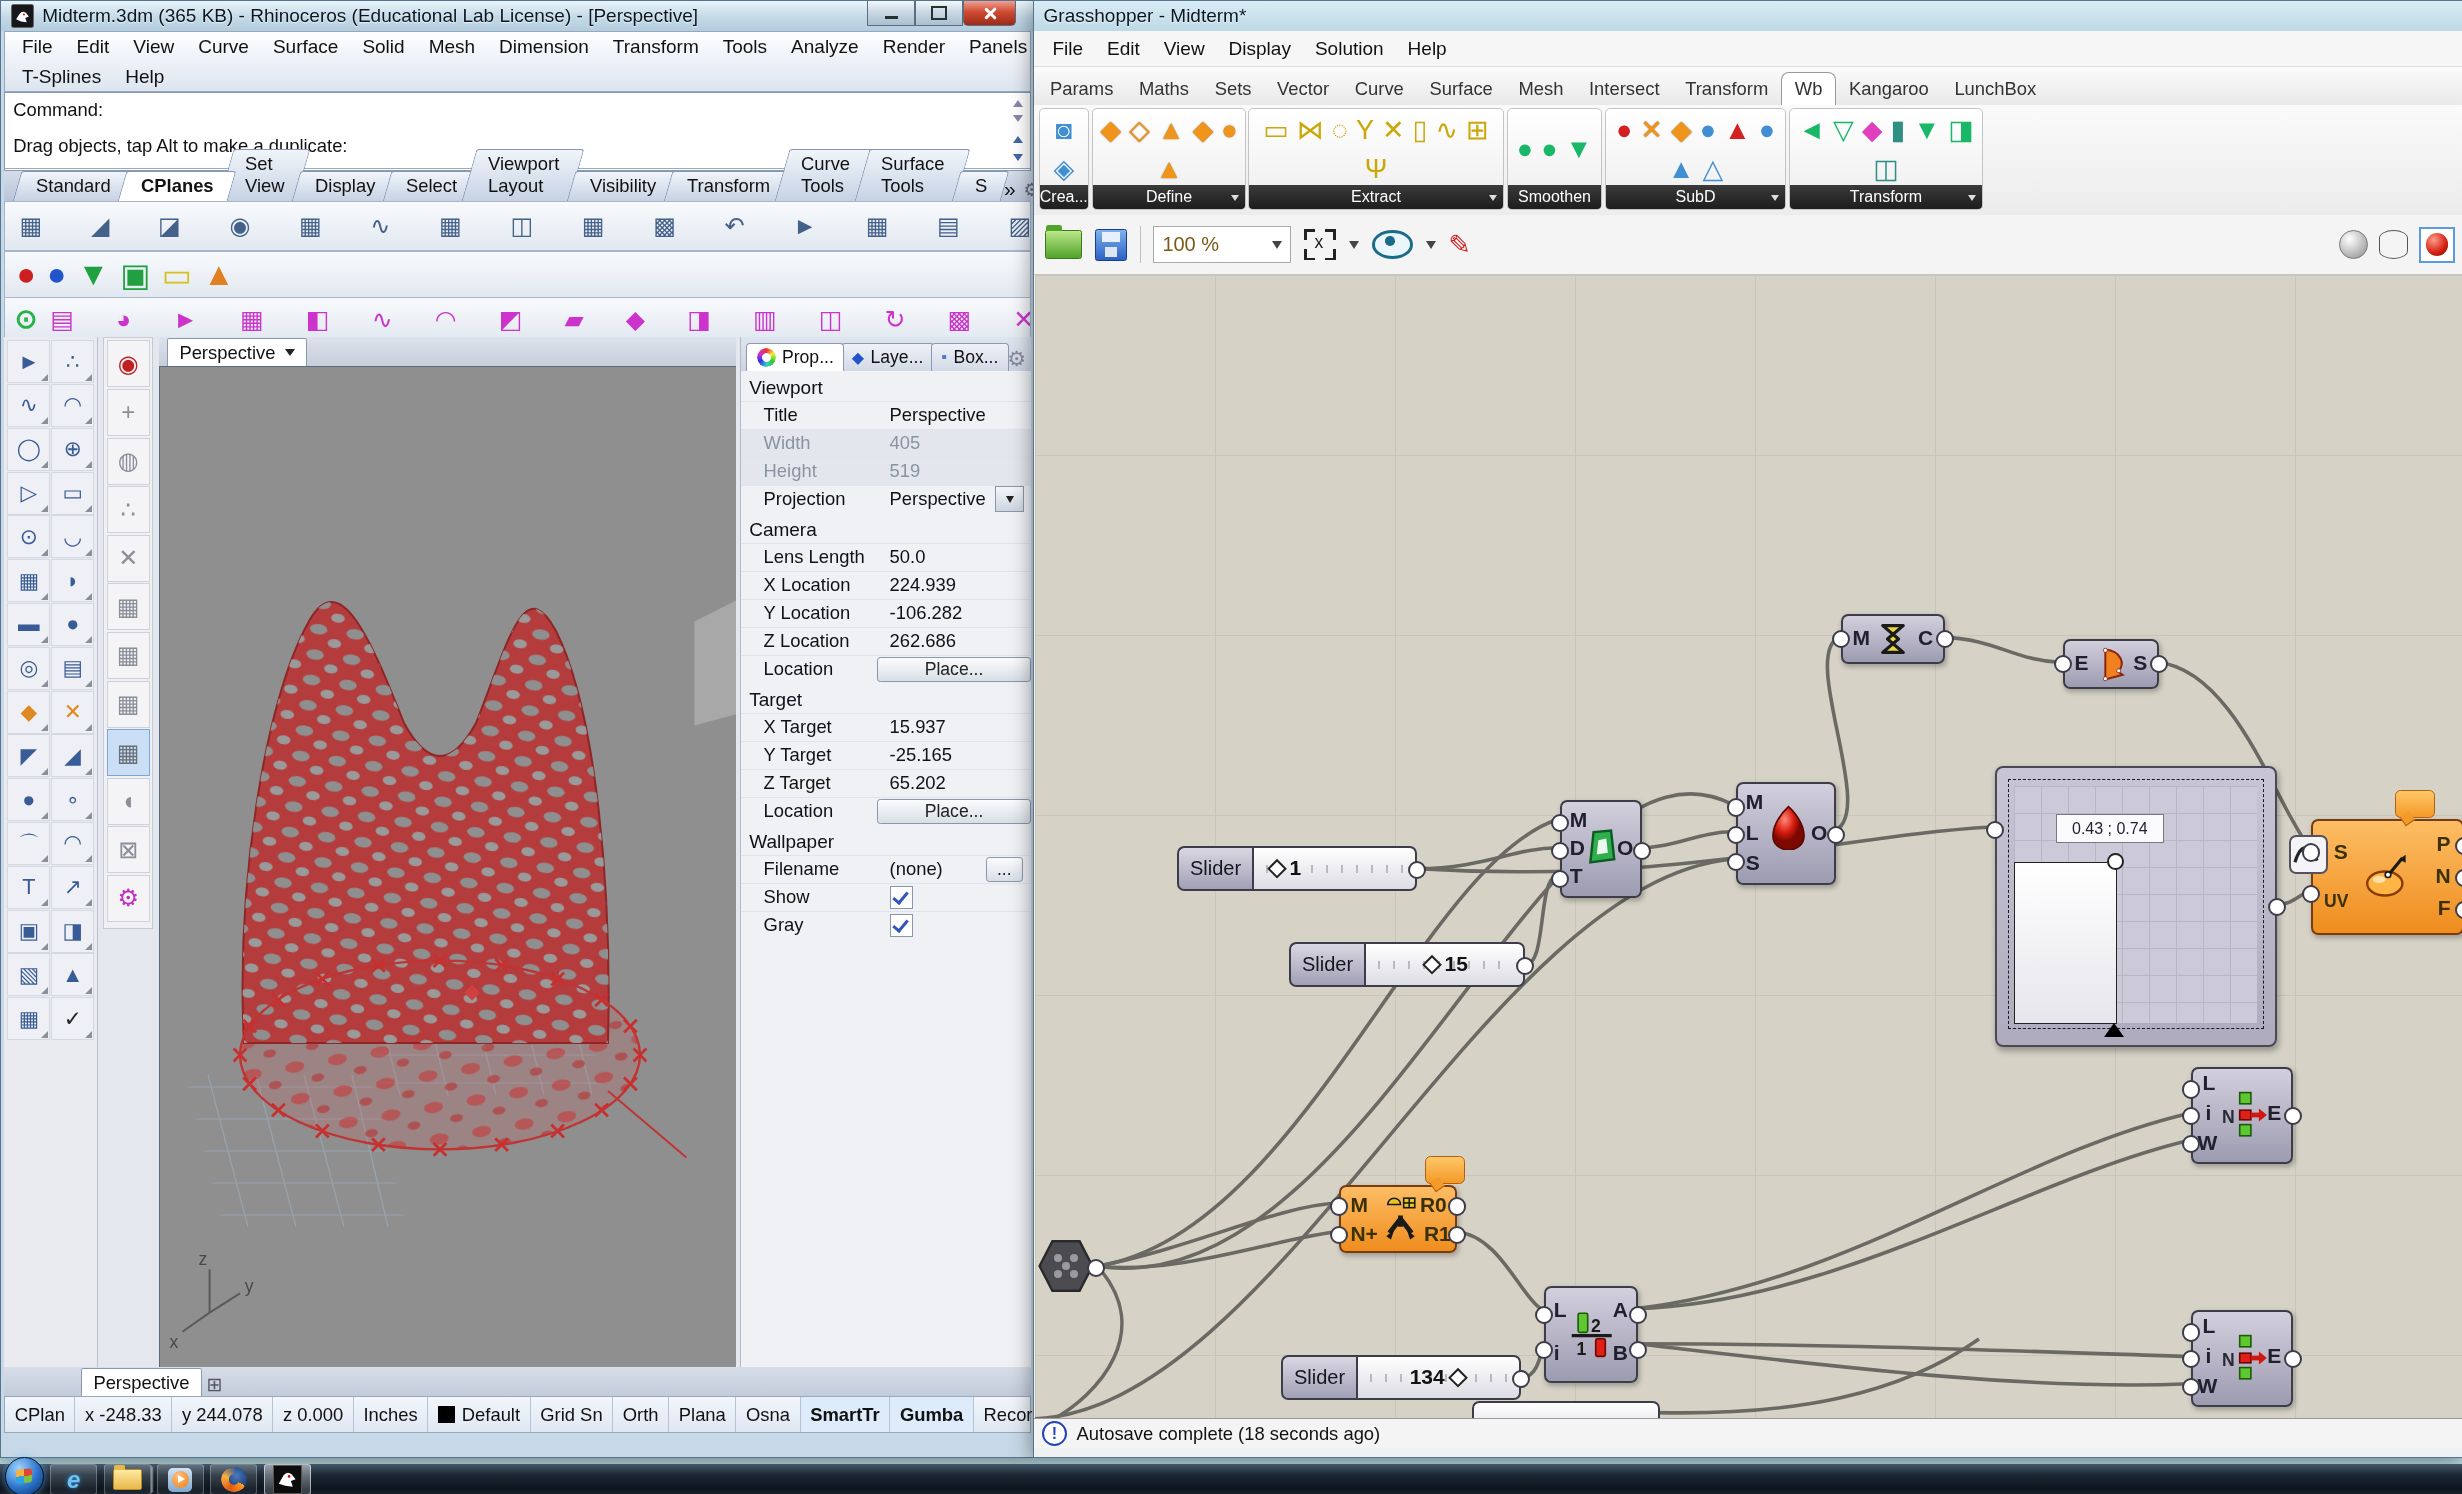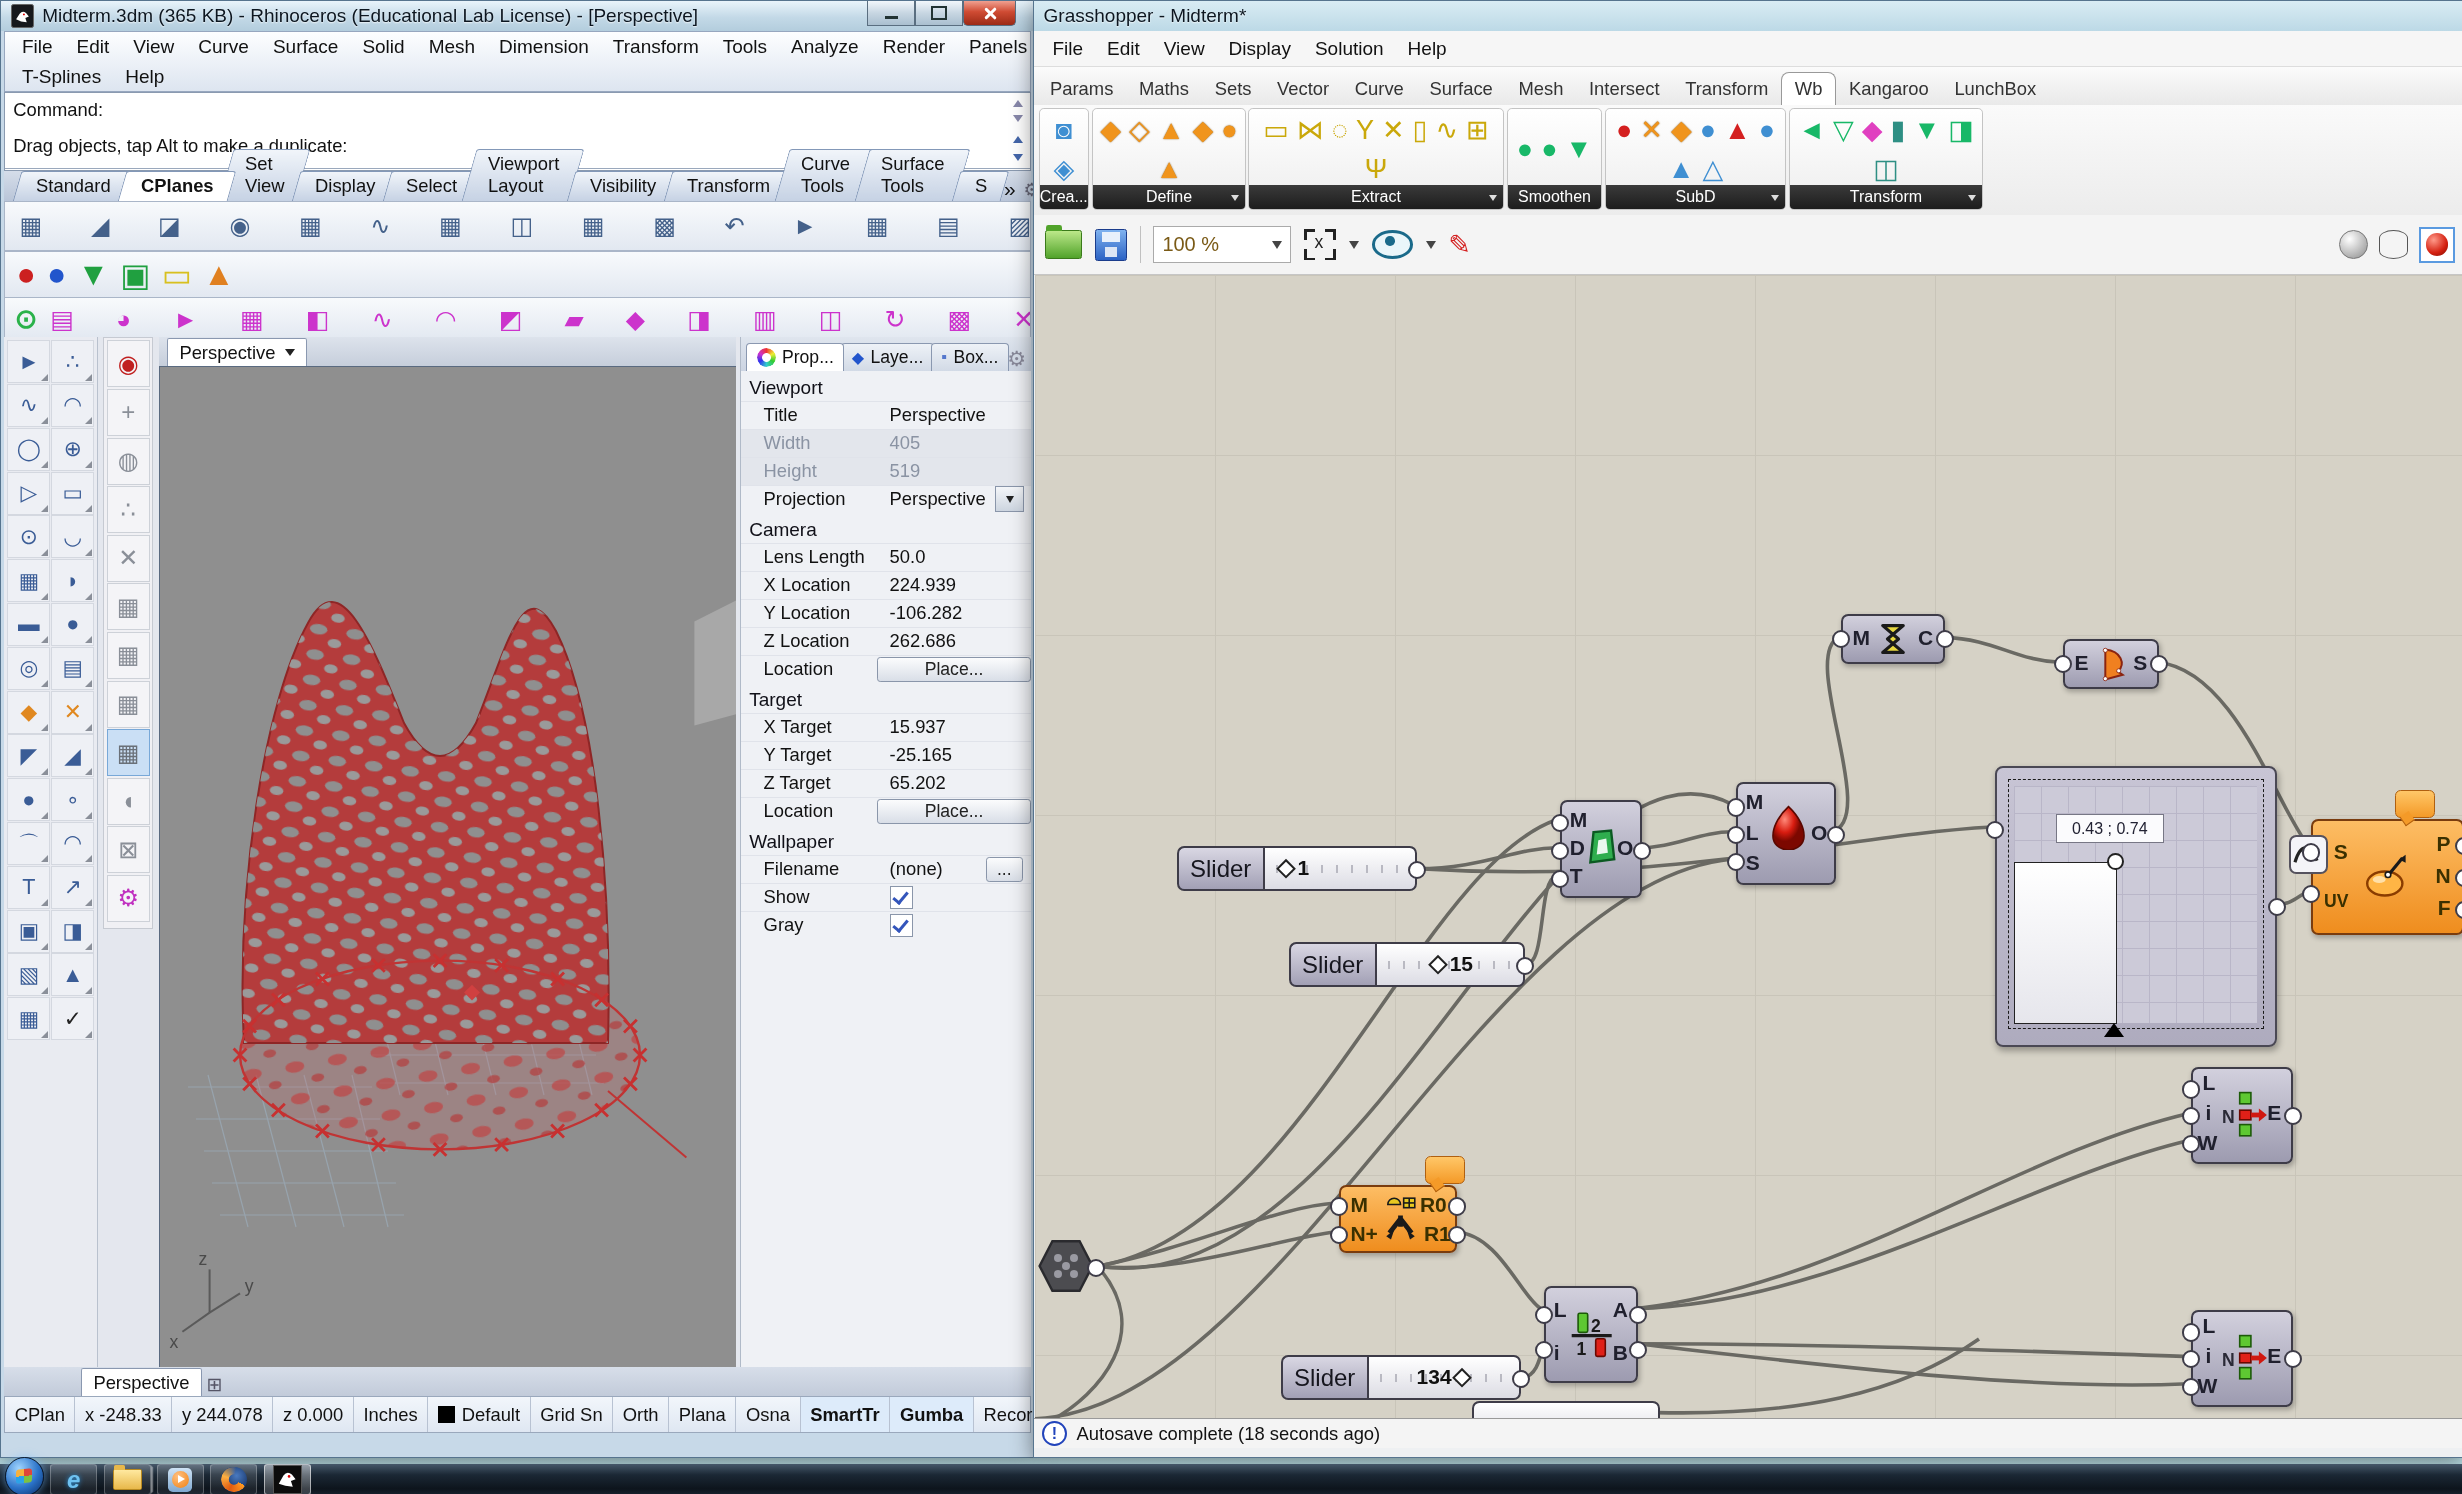--- a/index.html
+++ b/index.html
@@ -151,21 +151,21 @@
   .ghnode{position:absolute;background:linear-gradient(#d2d0dd,#9d9bb0);border:2.4px solid #3e3c48;border-radius:7.2px;
     box-shadow:1.6px 2.4px 4.8px rgba(0,0,0,.25);}
   .ghnode.orange{background:linear-gradient(#fdbd64,#ef8d1e);border-color:#7a3c0e;}
   .nlbl{position:absolute;font-size:21px;font-weight:bold;color:#20202e;}
   .ghnode.orange .nlbl{color:#3a3000;}
   .gport{position:absolute;width:14.4px;height:14.4px;background:#fff;border:2.4px solid #3e3c48;border-radius:50%;}
   .gport.in{left:-11.2px;} .gport.out{right:-11.2px;}
   .nicon{position:absolute;}
   .slider{position:absolute;display:flex;height:45px;}
   .slider .cap{background:linear-gradient(#d9d7e3,#a2a0b5);border:2.4px solid #3e3c48;border-right:none;border-radius:7.2px 0 0 7.2px;
-    display:flex;align-items:center;justify-content:center;font-size:24px;padding:0 11.2px;color:#16161e;}
+    display:flex;align-items:center;justify-content:center;font-size:20px;padding:0 11.2px;color:#16161e;}
   .slider .rail{position:relative;flex:1;background:linear-gradient(#ffffff,#dcdce4);border:2.4px solid #3e3c48;border-radius:0 7.2px 7.2px 0;}
   .ticks{position:absolute;left:11.2px;right:11.2px;top:50%;height:8px;transform:translateY(-4px);
     background:repeating-linear-gradient(90deg,#b9b9c2 0 1.6px,transparent 1.6px 15px);}
   .knob{position:absolute;top:50%;width:10.4px;height:10.4px;background:#fff;border:2.4px solid #222;transform:translate(-50%,-50%) rotate(45deg);}
   .sval{position:absolute;top:50%;transform:translateY(-54%);font-size:21px;font-weight:bold;color:#111;}
   .balloon{position:absolute;width:38px;height:25.6px;background:linear-gradient(#ffc768,#f49a28);border:1.6px solid #b06010;border-radius:5.6px;}
   .balloon::after{content:"";position:absolute;left:6.4px;bottom:-7.2px;width:9.6px;height:9.6px;background:#f49a28;border-right:1.6px solid #b06010;border-bottom:1.6px solid #b06010;transform:rotate(55deg);}
   
   .mapper{position:absolute;background:linear-gradient(#c8c5d5,#aeabbe);border:2.4px solid #4a4854;border-radius:8px;box-shadow:1.6px 3.2px 6.4px rgba(0,0,0,.3);}
   .mgrid{position:absolute;left:17.6px;top:17.6px;right:17.6px;bottom:22.4px;background:#cccad8;

